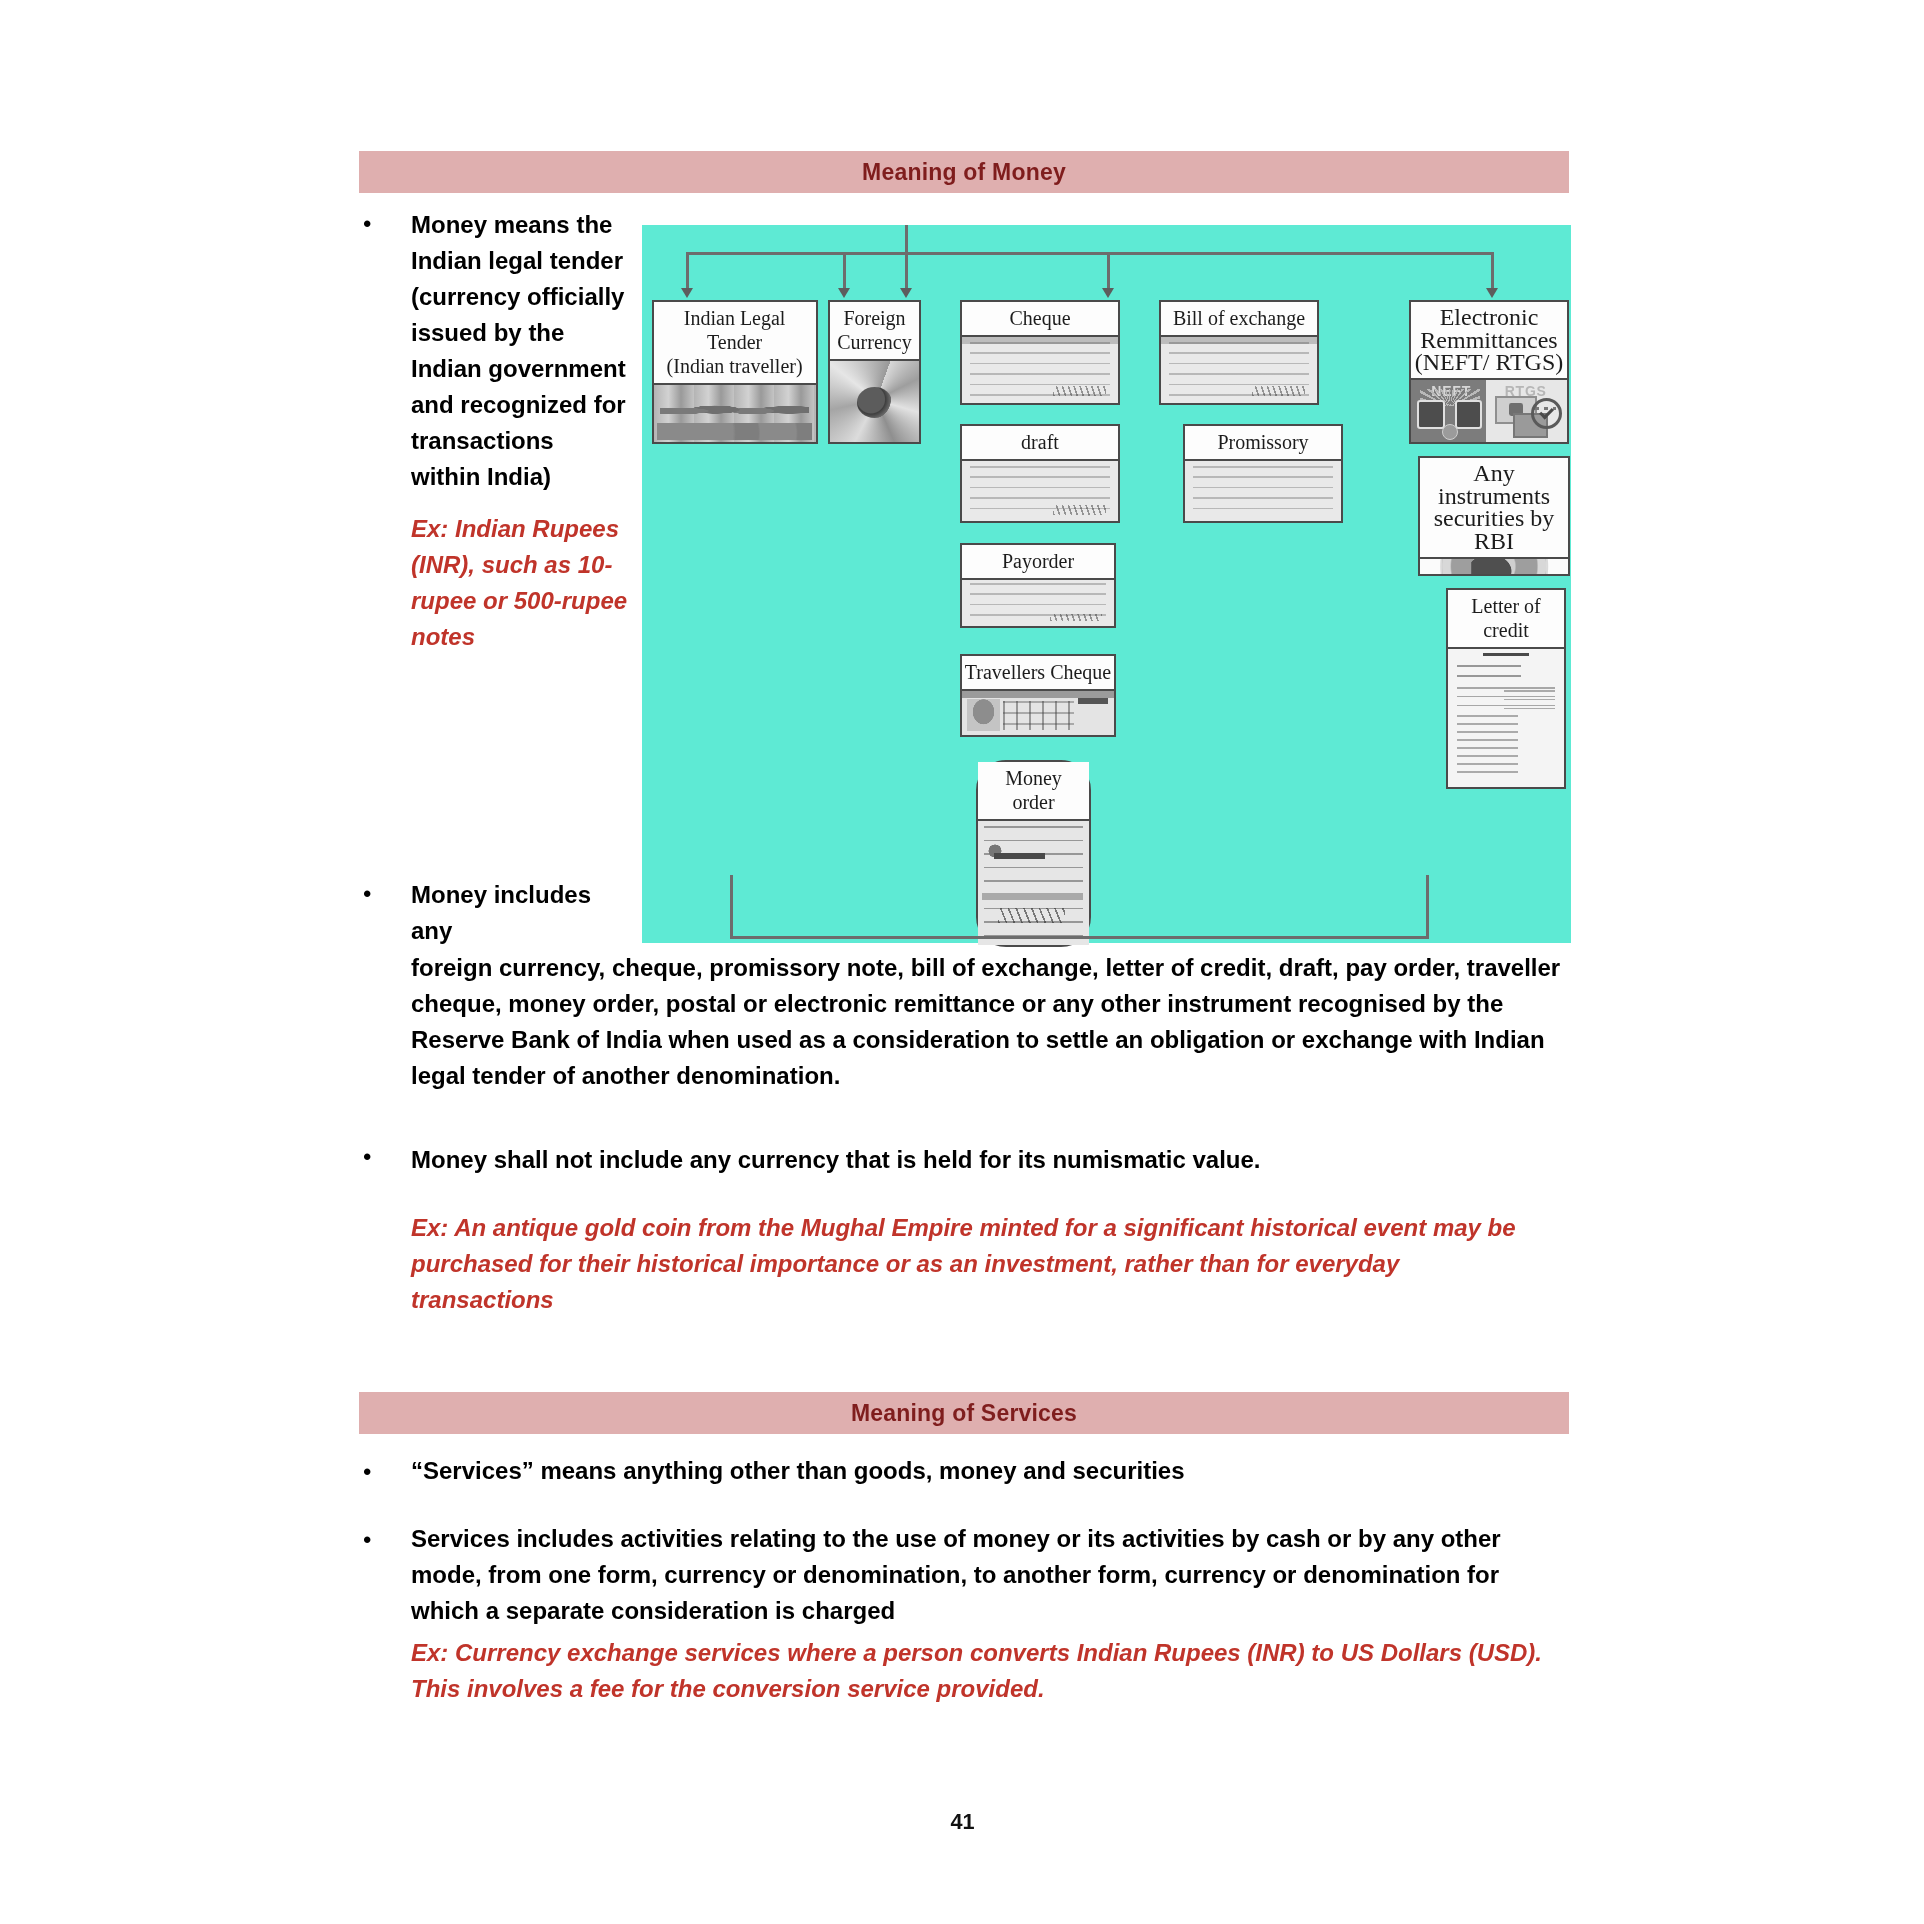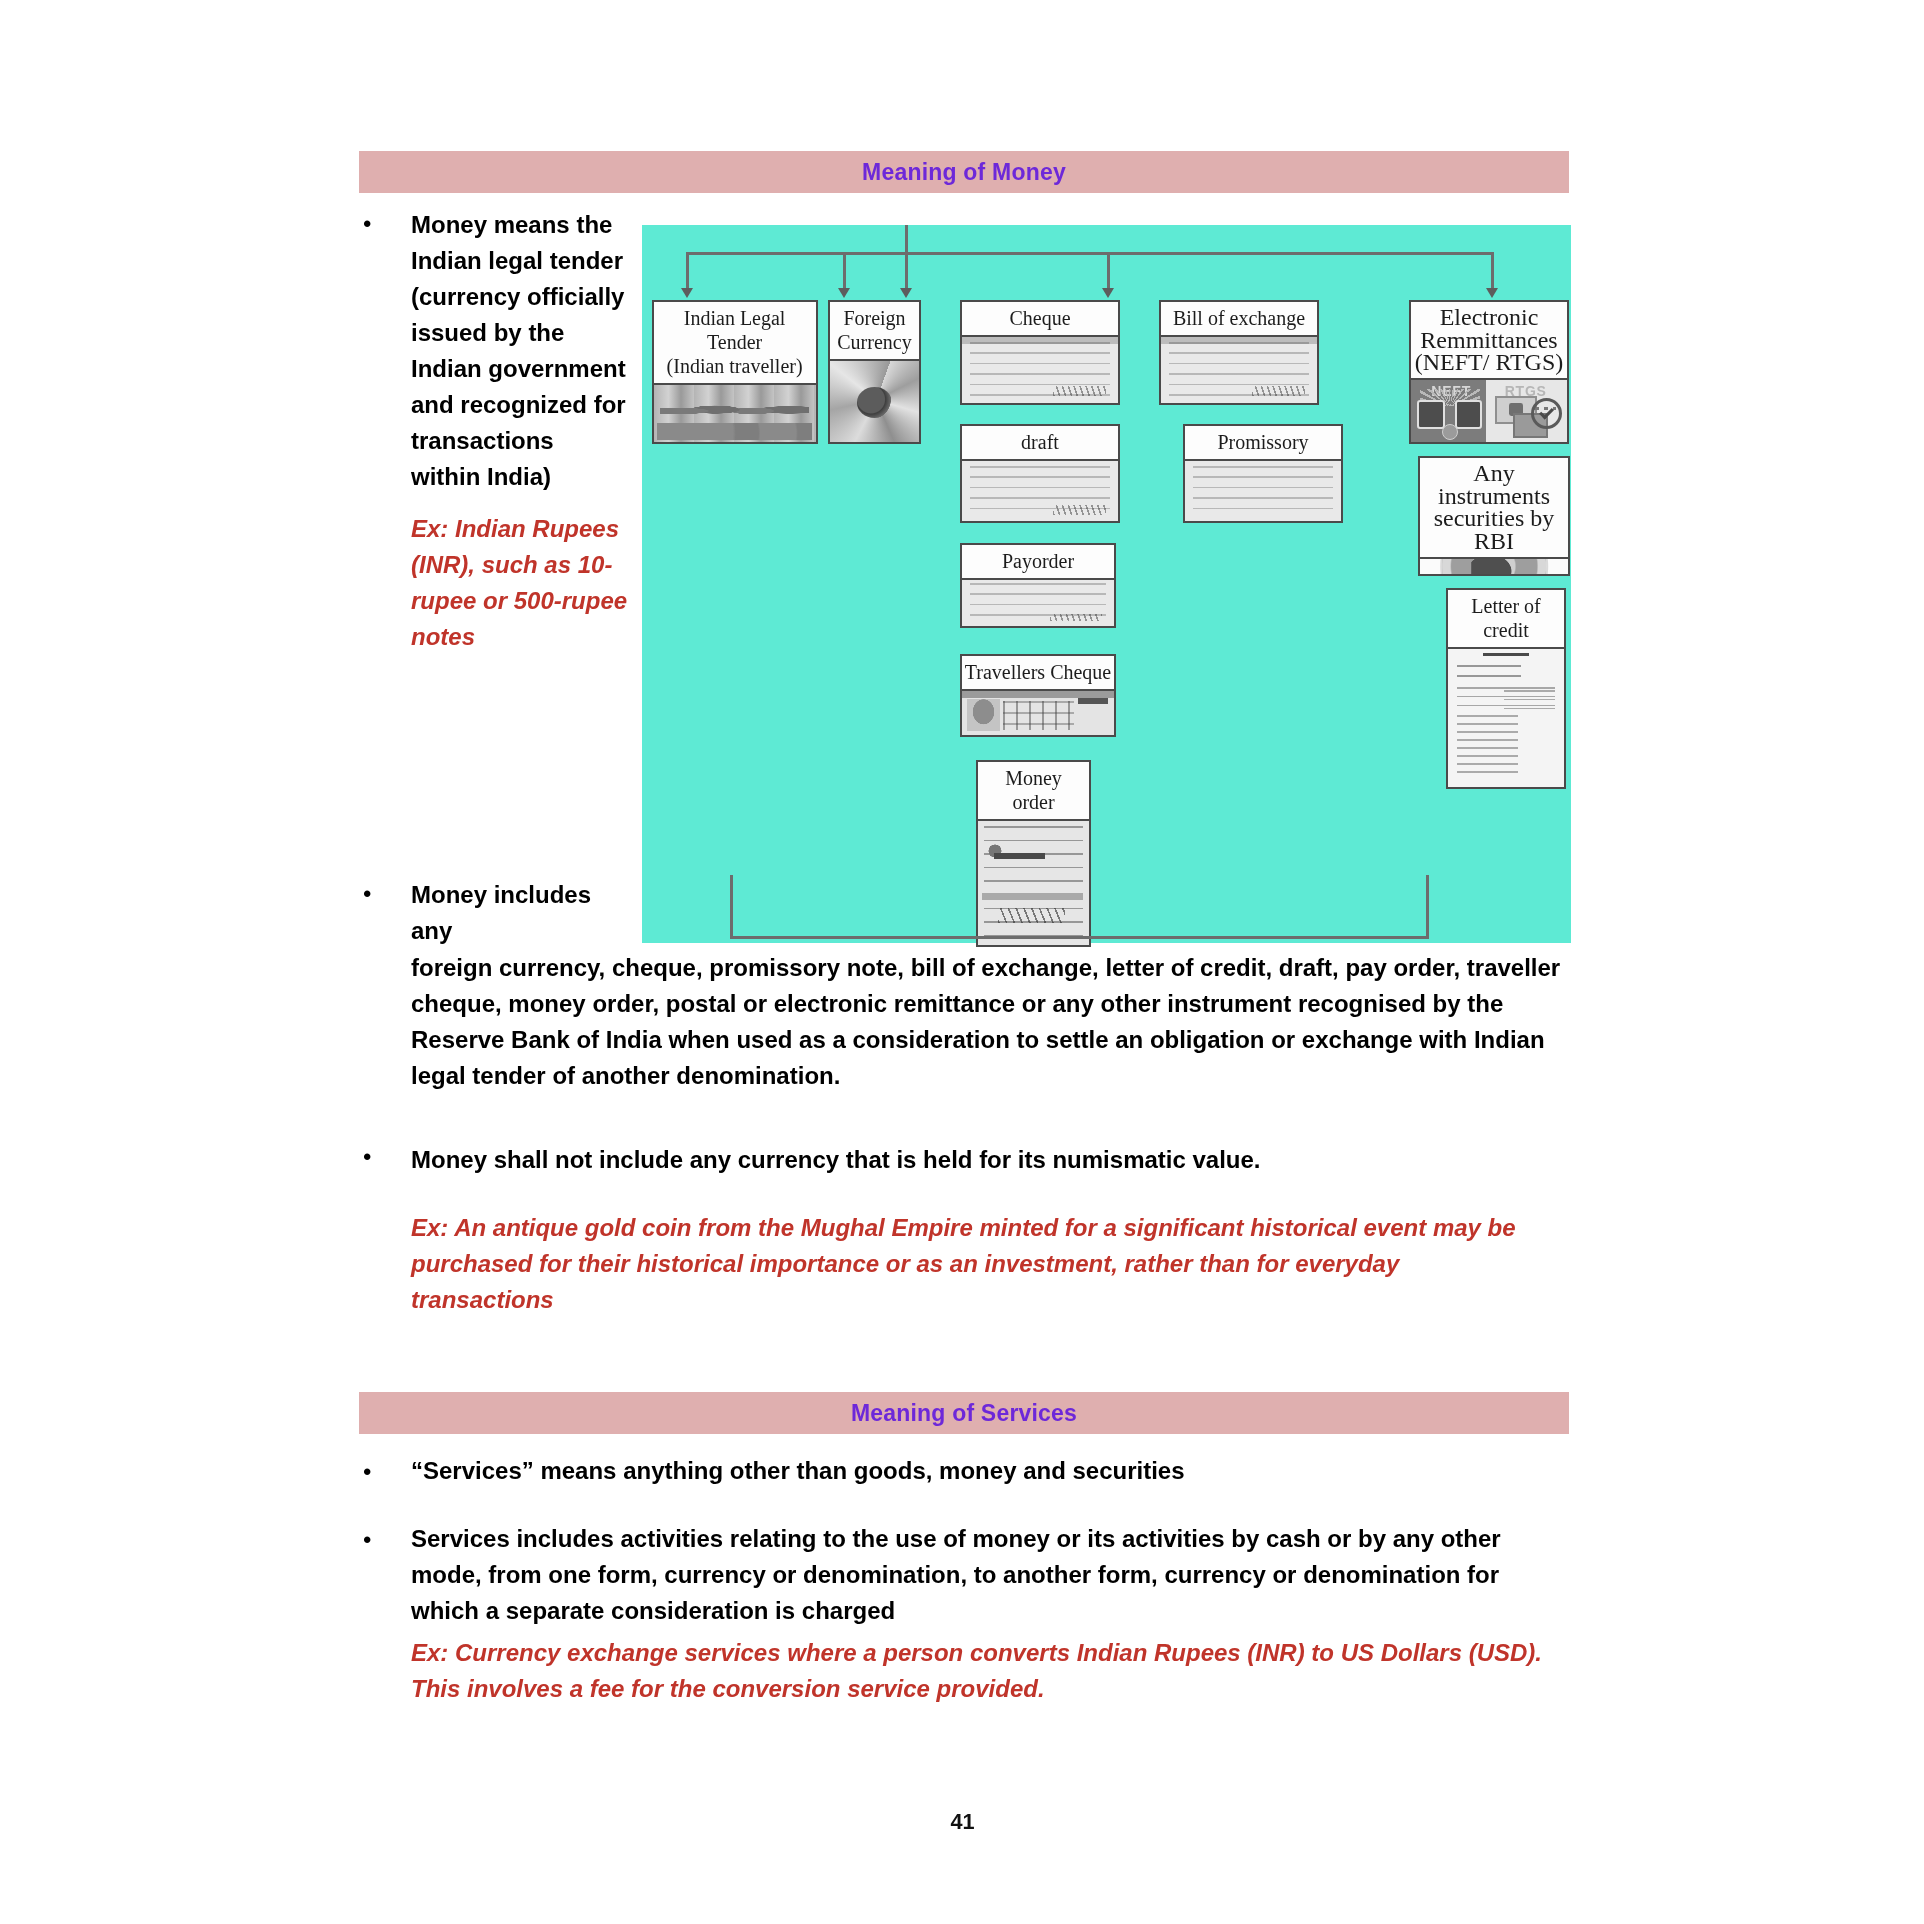--- a/index.html
+++ b/index.html
@@ -32,21 +32,21 @@
     height: 42px;
     background: #dfafaf;
     display: flex;
     align-items: center;
     justify-content: center;
   }
   .section-bar .bar-title {
     font-size: 23px;
     font-weight: bold;
     letter-spacing: 0.2px;
-    color: #6d28d9;
+    color: #7f1d1d;
     font-family: "Liberation Sans", sans-serif;
   }
   #bar-money  { top: 151px; }
   #bar-serv   { top: 1392px; }
   .bullet-dot {
     position: absolute;
     font-size: 24px;
     line-height: 1;
     color: #000;
   }
@@ -605,21 +605,21 @@
       <div class="thumb">
         <div class="tx-tc">
             <div class="hdr"></div>
             <div class="face"></div>
             <div class="grid"></div>
             <div class="amt"></div>
           </div>
       </div>
     </div>
 
-    <div class="node" style="left:334px; top:535px; width:115px; height:187px;">
+    <div class="node" style="left:334px; top:535px; width:115px; height:187px;border-radius:30px;">
       <div class="cap">
         <span>Money</span><br>
         <span>order</span>
       </div>
       <div class="thumb">
         <div class="tx-mo">
             <div class="rows"></div>
             <div class="stamp"></div>
             <div class="blk"></div>
             <div class="grayband"></div>

